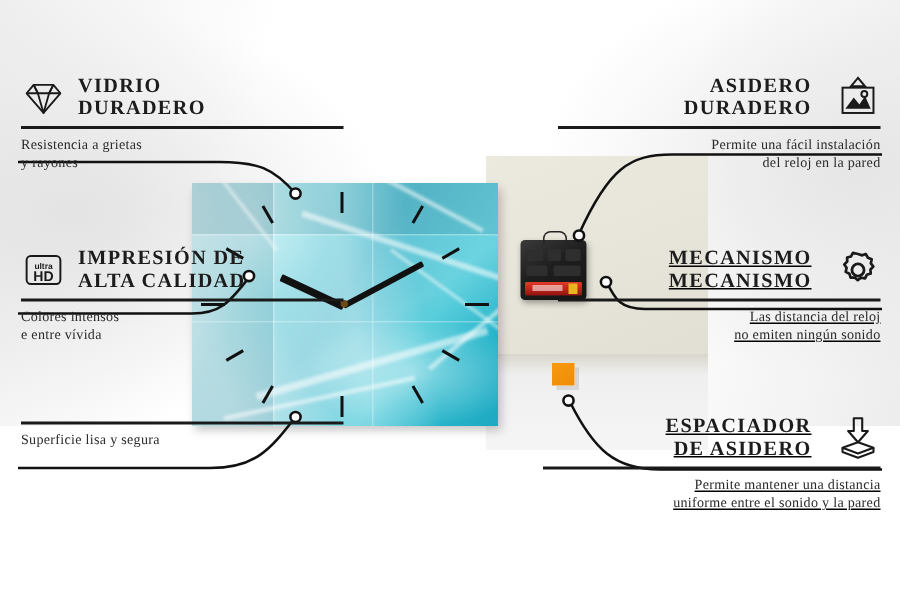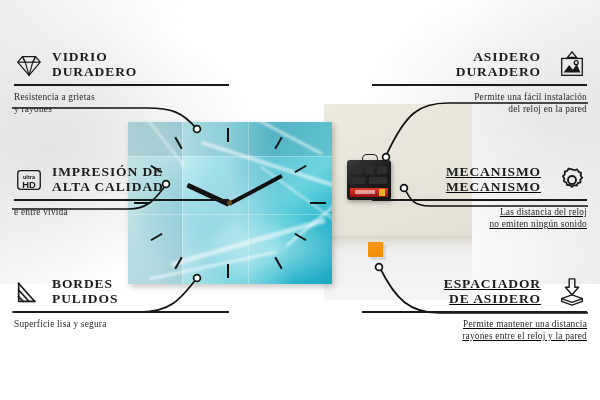--- a/index.html
+++ b/index.html
@@ -205,39 +205,26 @@
         <text x="16" y="15" text-anchor="middle" font-family="Liberation Sans, sans-serif" font-size="6" font-weight="700" fill="#1a1a1a">ultra</text>
         <text x="16" y="24" text-anchor="middle" font-family="Liberation Sans, sans-serif" font-size="10" font-weight="700" fill="#1a1a1a">HD</text>
       </svg>
       <div class="titlewrap">
         <div class="t1">IMPRESIÓN DE</div>
         <div class="t2">ALTA CALIDAD</div>
       </div>
     </div>
     <div class="rule"></div>
     <div class="sub">
+      <div>Colores intensos</div>
       <div>e entre vívida</div>
     </div>
   </div>
 
   <div class="feature left" id="f-bordes">
-    <div class="head">
-      <svg class="icon" viewBox="0 0 32 32">
-        <g stroke="#1a1a1a" stroke-width="1.8" fill="none" stroke-linecap="square">
-          <path d="M5,7 L22,26"></path>
-          <path d="M5,14 L16,26"></path>
-          <path d="M5,21 L10,26"></path>
-          <path d="M5,7 L5,26 L22,26"></path>
-        </g>
-      </svg>
-      <div class="titlewrap">
-        <div class="t1">BORDES</div>
-        <div class="t2">PULIDOS</div>
-      </div>
-    </div>
     <div class="rule"></div>
     <div class="sub">
       <div>Superficie lisa y segura</div>
     </div>
   </div>
 
   <div class="feature right" id="f-asidero">
     <div class="head">
       <div class="titlewrap">
         <div class="t1">ASIDERO</div>
@@ -291,17 +278,17 @@
         <g fill="none" stroke="#1a1a1a" stroke-width="1.5" stroke-linejoin="round">
           <path d="M13,2 L19,2 L19,11 L23,11 L16,19 L9,11 L13,11 Z"></path>
           <path d="M16,19 L27,23 L16,27 L5,23 Z"></path>
           <path d="M5,23 L5,26 L16,30 L27,26 L27,23"></path>
         </g>
       </svg>
     </div>
     <div class="rule"></div>
     <div class="sub">
       <div>Permite mantener una distancia</div>
-      <div>rayones entre el reloj y la pared</div>
+      <div>uniforme entre el sonido y la pared</div>
     </div>
   </div>
 
 </div>
 
 </body></html>

